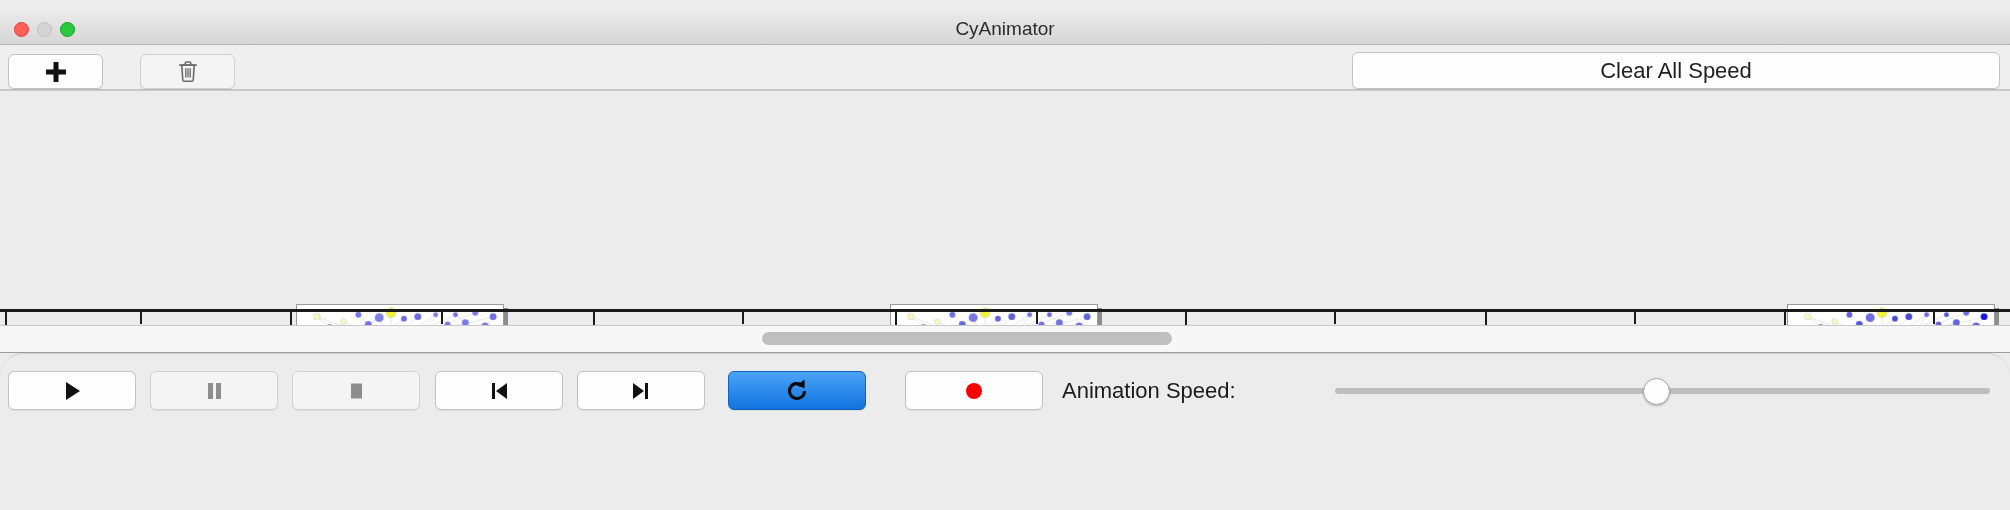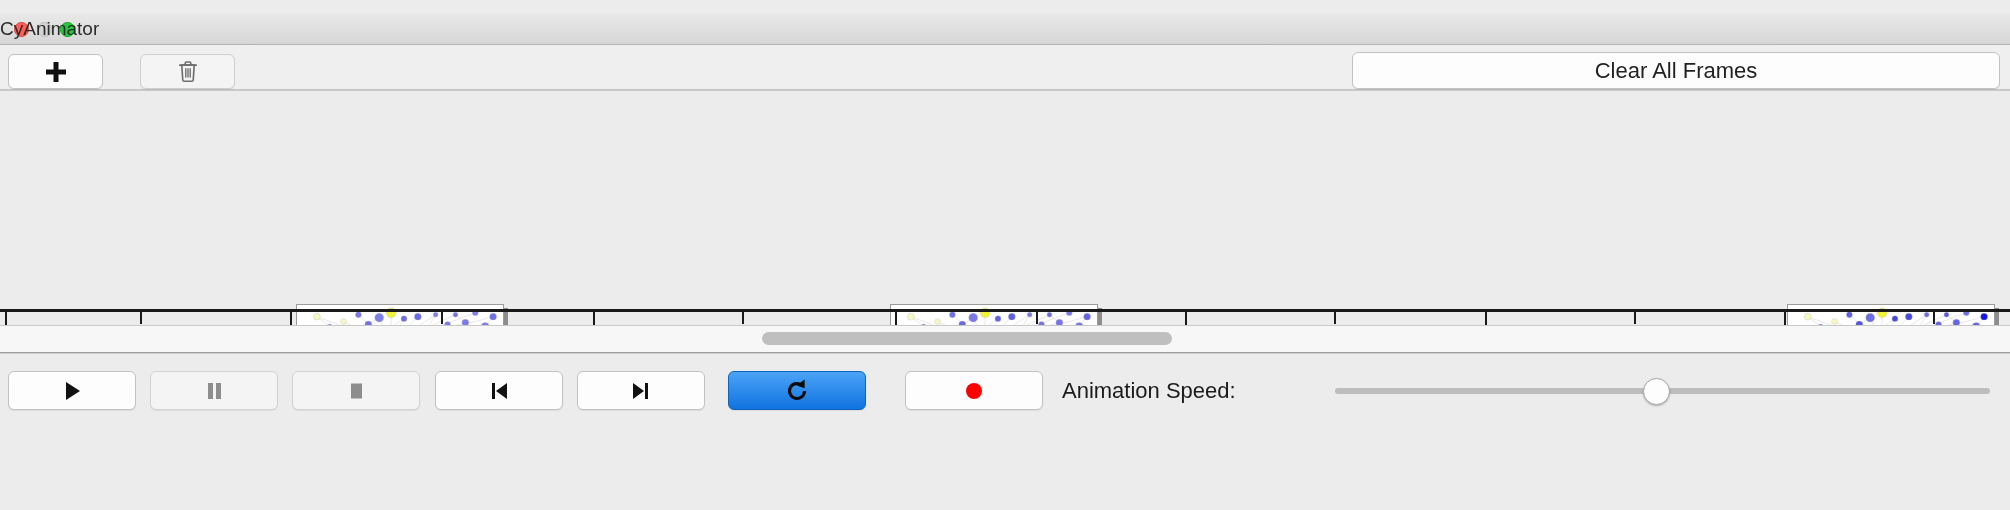--- a/index.html
+++ b/index.html
@@ -33,21 +33,21 @@
     background: linear-gradient(to bottom, #e9e9e9 0%, #d6d6d6 100%);
     border-bottom: 1px solid #b3b3b3;
   }
   .traffic { position: absolute; left: 14px; top: 9px; display: flex; gap: 8px; }
   .light { width: 15px; height: 15px; border-radius: 50%; display:block; }
   .light.close  { background: #ff5f57; border: 1px solid #e0443e; }
   .light.min    { background: #d4d4d4; border: 1px solid #bdbdbd; }
   .light.max    { background: #28c840; border: 1px solid #13a321; }
   .window-title {
     position: absolute; left: 0; top: 0; width: 2010px; height: 32px;
-    line-height: 32px; 
+    line-height: 32px; text-align: center;
     font-size: 19px; color: #2c2c2c;
   }
 
   
   .toolbar {
     position: absolute; left: 0; top: 45px; width: 2010px; height: 45px;
     background: #efefef; border-bottom: 1px solid #c6c6c6;
   }
   .btn {
     position: absolute;
@@ -104,20 +104,21 @@
   .hscroll-thumb {
     position: absolute; top: 6px; height: 13px;
     background: #bfbfbf; border-radius: 7px;
   }
 
   
   .controls {
     position: absolute; left: 0; top: 353px; width: 2010px; height: 157px;
     background: #ececec;
     border-top: 1px solid #cfcfcf;
+    border-radius: 23px;
   }
   .ctl {
     position: absolute; top: 17px; height: 39px; width: 128px;
     border-radius: 6px; border: 1px solid #c2c2c2;
     background: #fdfdfd;
     box-shadow: 0 1px 1px rgba(0,0,0,0.07);
     display: flex; align-items: center; justify-content: center;
     cursor: default;
   }
   .ctl.disabled { background: #f4f4f4; border-color: #d2d2d2; }
@@ -169,21 +170,21 @@
       <span>
         <svg class="glyph trash-icon" viewBox="0 0 24 26" aria-hidden="true">
           <path d="M3 5.5h18" stroke="#6e6e6e" stroke-width="1.8" fill="none" stroke-linecap="round"></path>
           <path d="M9 5.5V3.2c0-.6.5-1.1 1.1-1.1h3.8c.6 0 1.1.5 1.1 1.1V5.5" stroke="#6e6e6e" stroke-width="1.8" fill="none"></path>
           <path d="M5.2 5.5l1.1 16.2c.05.8.72 1.4 1.5 1.4h8.4c.8 0 1.45-.6 1.5-1.4L18.8 5.5z" stroke="#6e6e6e" stroke-width="1.8" fill="none"></path>
           <path d="M9.6 9.5v9M12 9.5v9M14.4 9.5v9" stroke="#6e6e6e" stroke-width="1.5" fill="none" stroke-linecap="round"></path>
         </svg>
       </span>
     </div>
     <div class="btn" id="clear-all-frames-button">
-      <span>Clear All Frames</span>
+      <span>Clear All Speed</span>
     </div>
   </div>
 
   <div class="timeline">
     <div class="frames-layer" id="frames-layer">
         <div class="thumb" style="left: 296px; top: 213px;">
           <svg viewBox="0 0 208 82" preserveAspectRatio="none">
             <rect width="208" height="82" fill="#ffffff"></rect>
             <g stroke="#cfcfcf" stroke-width="0.5" fill="none">
               <line x1="95" y1="40" x2="20" y2="12"></line>

